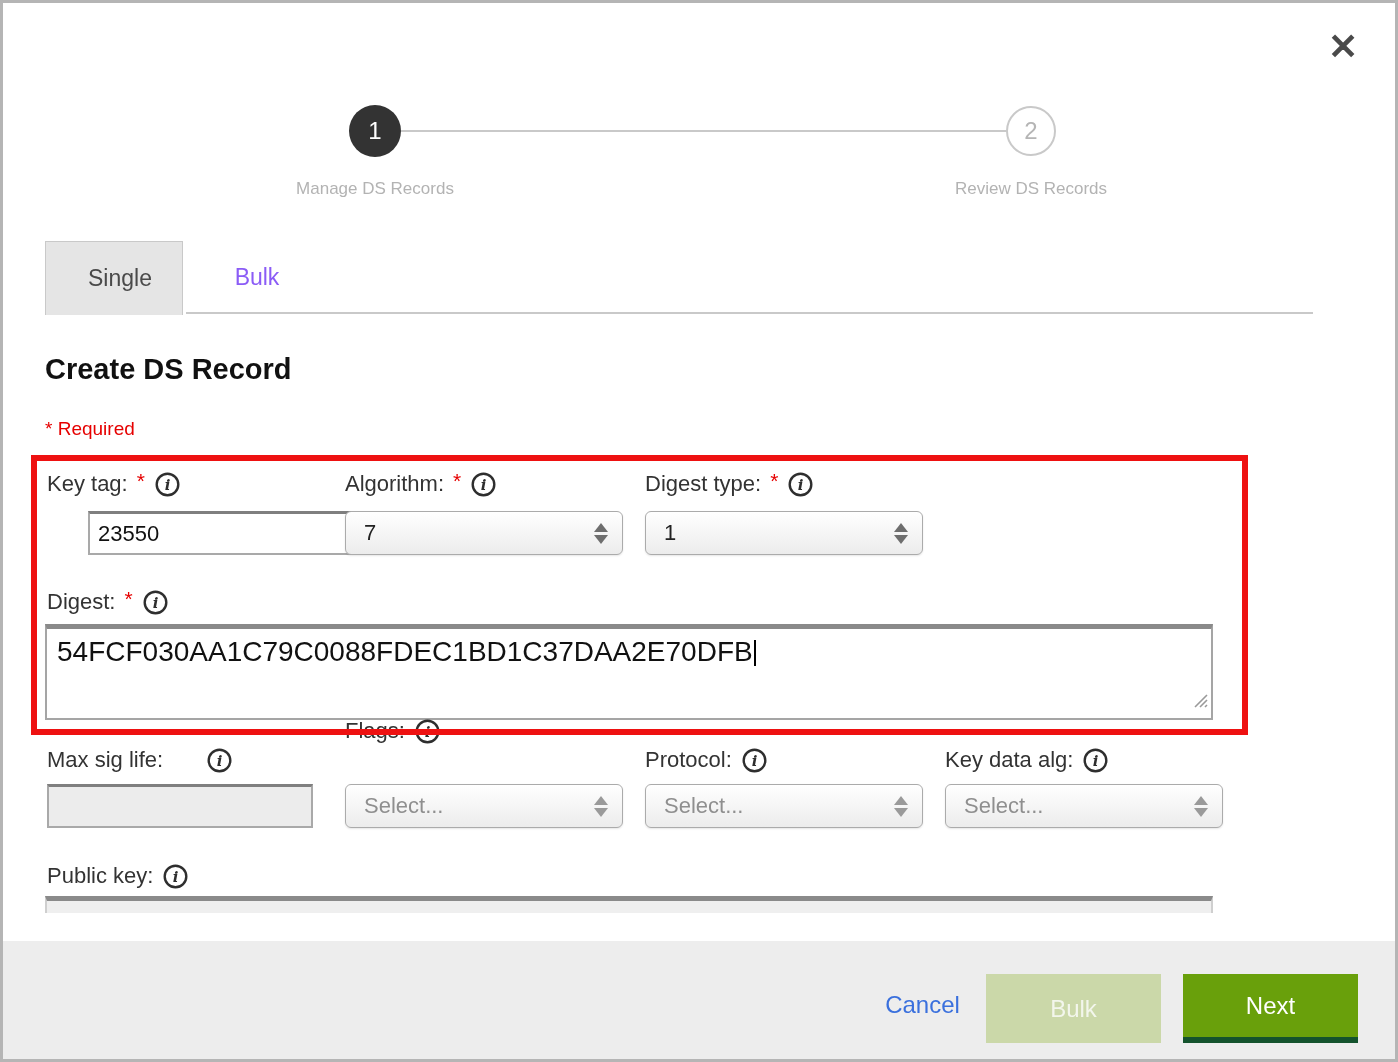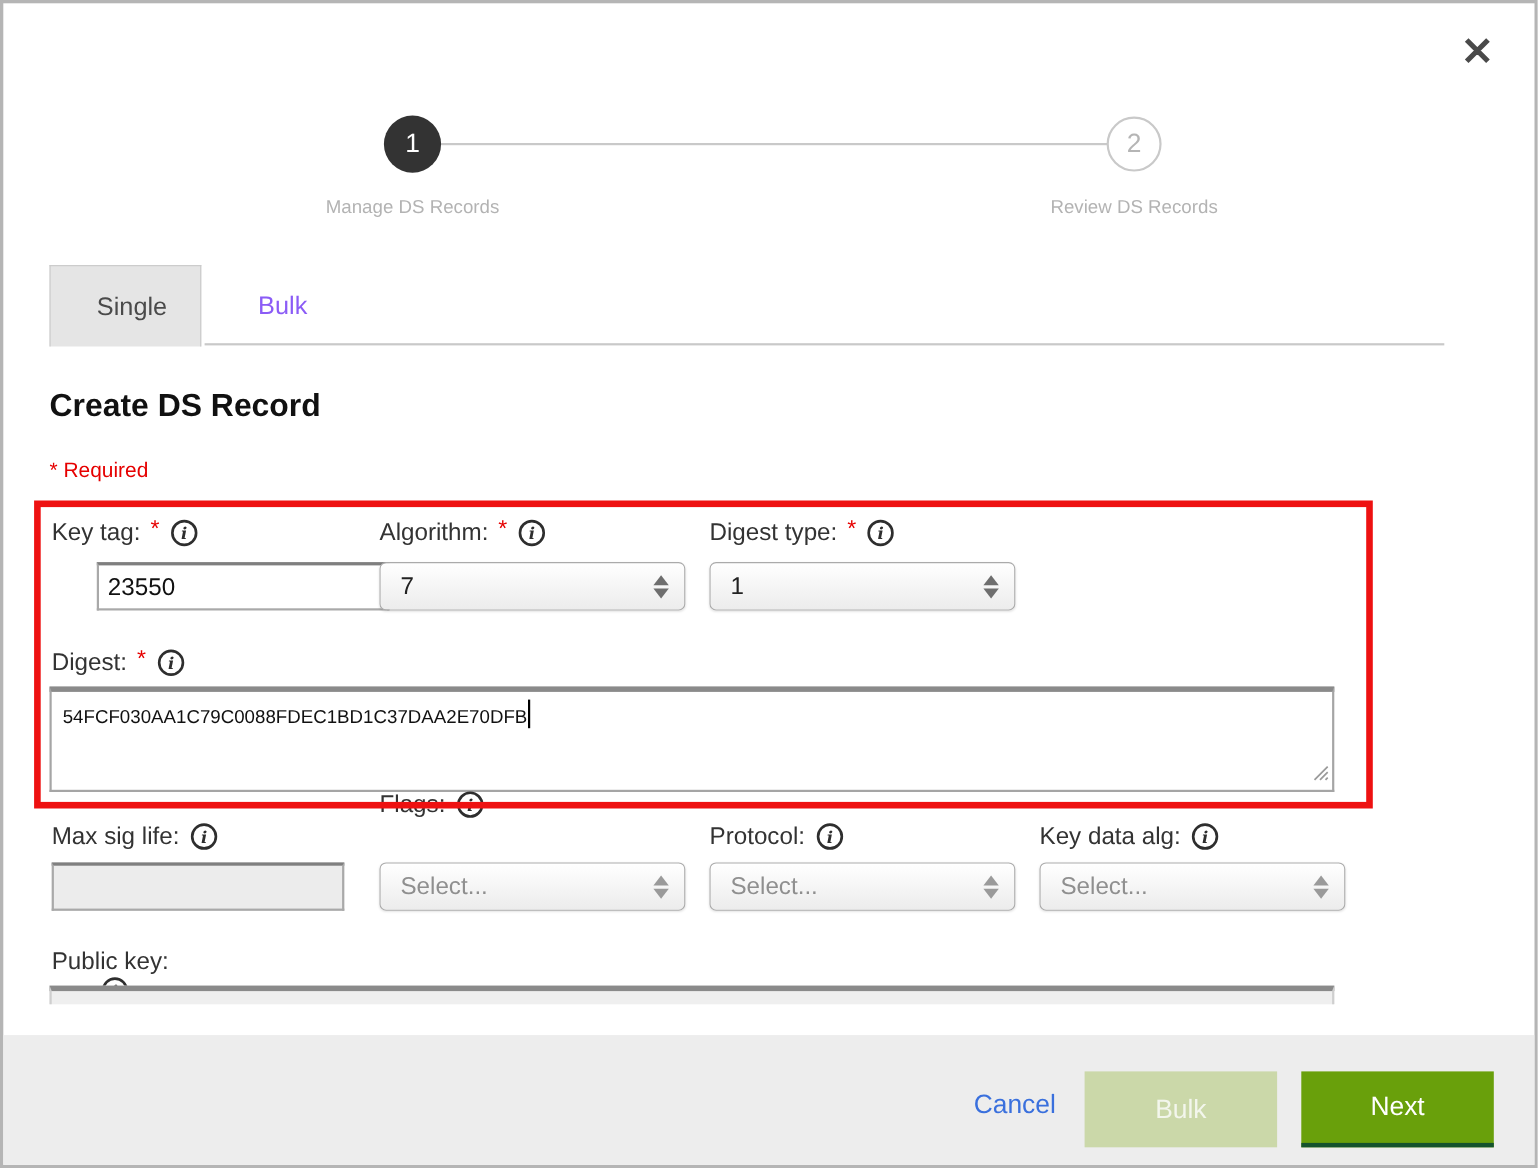--- a/index.html
+++ b/index.html
@@ -75,40 +75,40 @@
     border-bottom:9px solid #6e6e6e;}
   .tri-down{width:0;height:0;border-left:7px solid transparent;border-right:7px solid transparent;
     border-top:9px solid #6e6e6e;}
   .spinner.light .tri-up{border-bottom-color:#9a9a9a;}
   .spinner.light .tri-down{border-top-color:#9a9a9a;}
 
   
   .textarea{
     box-sizing:border-box;left:42px;top:621px;width:1168px;height:96px;background:#ffffff;
     border:2px solid #a5a5a5;border-top:5px solid #8a8a8a;
-    font-size:17px;color:#111;padding:7px 10px;cursor:text;
+    font-size:28px;color:#111;padding:7px 10px;cursor:text;
   }
   .caret{display:inline-block;width:2px;height:26px;background:#000;vertical-align:-5px;margin-left:1px;}
   .resize-handle{position:absolute;right:3px;bottom:3px;cursor:nwse-resize;}
 
   
   .pubkey-strip{
     box-sizing:border-box;left:42px;top:893px;width:1168px;height:17px;
     border-top:5px solid #8a8a8a;border-left:2px solid #cfcfcf;border-right:2px solid #cfcfcf;
     background:#efefef;
   }
 
   
   .footer{left:0;top:938px;width:1392px;height:118px;background:#ededed;}
   .cancel-link{left:872px;top:988px;width:95px;text-align:center;font-size:24px;color:#3a70dd;cursor:pointer;}
   .btn{display:flex;align-items:center;justify-content:center;font-size:24px;cursor:pointer;
     box-sizing:border-box;}
   .btn.back{left:983px;top:971px;width:175px;height:69px;background:#cbd8a9;color:#f3f6ec;cursor:default;}
   .btn.next{left:1180px;top:971px;width:175px;height:69px;background:#69a00b;color:#ffffff;
-    border-bottom:4px solid #14532d;}
+    border-bottom:6px solid #14532d;}
 </style>
 </head>
 <body>
 
 <div class="screen">
 
   <div class="abs close-x">✕</div>
 
   <div class="abs step-line"></div>
   <div class="abs step-circle active">1</div>
@@ -184,21 +184,21 @@
   </div>
   <div class="abs textarea">
     <span>54FCF030AA1C79C0088FDEC1BD1C37DAA2E70DFB</span><span class="caret"></span>
     <span class="resize-handle">
       <svg width="15" height="15" viewBox="0 0 15 15">
           <path d="M14 2 L2 14 M14 7 L7 14 M14 12 L12 14" stroke="#9a9a9a" stroke-width="1.6" fill="none"></path>
         </svg>
     </span>
   </div>
 
-  <div class="abs field-label" style="left:44px;top:742px;">
+  <div class="abs field-label" style="left:44px;top:742px;gap:34px;">
     <span>Max sig life:</span>
     <span class="info">
       <svg width="27" height="27" viewBox="0 0 27 27">
           <circle cx="13.5" cy="13.5" r="10.8" fill="none" stroke="#2e2e2e" stroke-width="2.4"></circle>
           <text x="13.5" y="19" text-anchor="middle" font-family="DejaVu Serif, serif" font-style="italic" font-weight="bold" font-size="15" fill="#2e2e2e">i</text>
         </svg>
     </span>
   </div>
   <div class="abs field-label" style="left:342px;top:713px;">
     <span>Flags:</span>
@@ -244,21 +244,21 @@
       </span>
   </div>
   <div class="abs select" style="left:942px;top:781px;width:278px;">
     <span class="val placeholder">Select...</span>
     <span class="spinner light">
         <i class="tri-up"></i>
         <i class="tri-down"></i>
       </span>
   </div>
 
-  <div class="abs field-label" style="left:44px;top:858px;flex-direction:column;">
+  <div class="abs field-label" style="left:44px;top:858px;">
     <span>Public key:</span>
     <span class="info">
       <svg width="27" height="27" viewBox="0 0 27 27">
           <circle cx="13.5" cy="13.5" r="10.8" fill="none" stroke="#2e2e2e" stroke-width="2.4"></circle>
           <text x="13.5" y="19" text-anchor="middle" font-family="DejaVu Serif, serif" font-style="italic" font-weight="bold" font-size="15" fill="#2e2e2e">i</text>
         </svg>
     </span>
   </div>
   <div class="abs pubkey-strip"></div>
 

